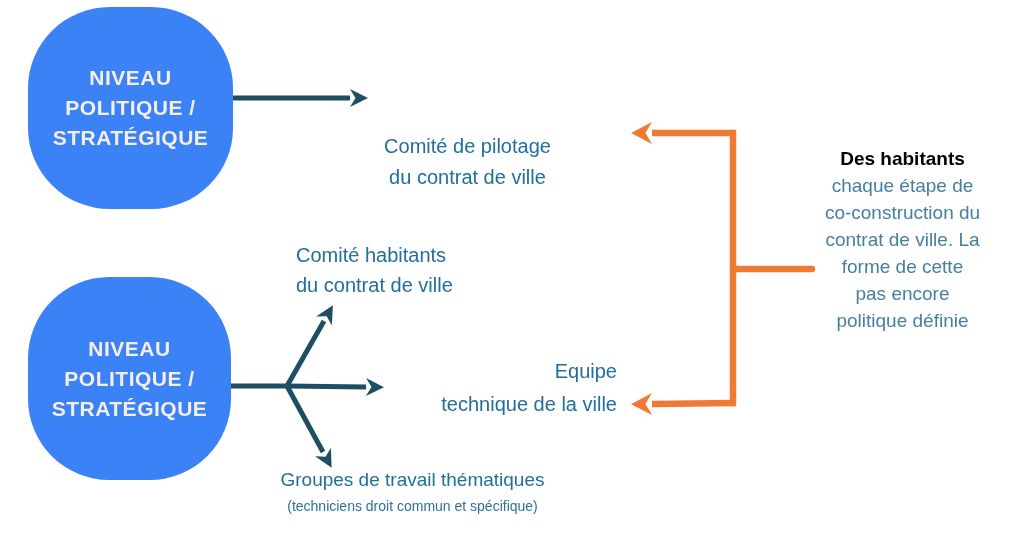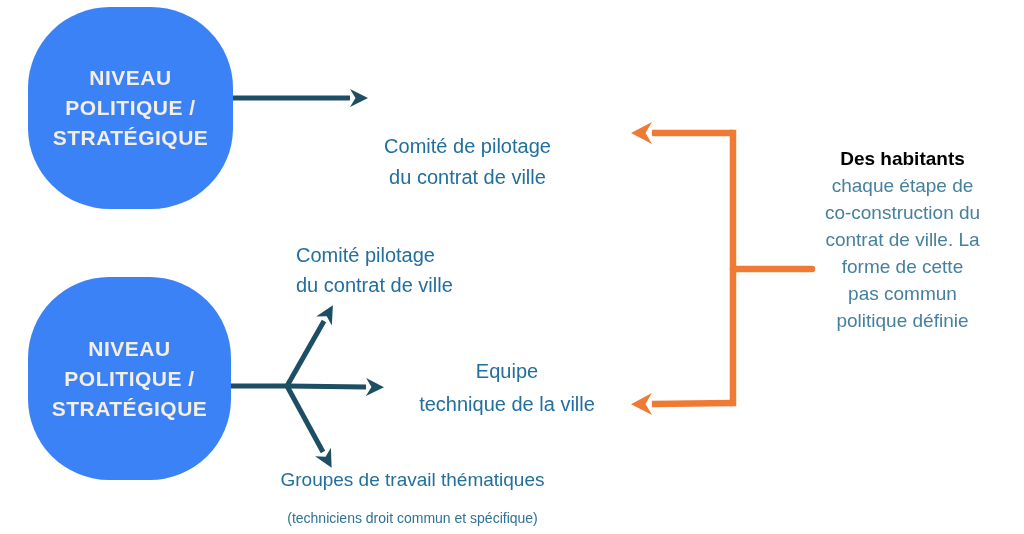--- a/index.html
+++ b/index.html
@@ -53,28 +53,28 @@
     left: 355px; top: 85px; width: 225px;
     text-align: center;
     margin-top: 46px;
   }
   .label-technique {
     left: 296px; top: 240px; width: 220px;
     text-align: left; line-height: 30px;
   }
   .label-equipe {
     left: 397px; top: 355px; width: 220px;
-    text-align: center; line-height: 33px;
+    text-align: right; line-height: 33px;
   }
   .label-groupes {
     left: 240px; top: 466px; width: 345px;
     text-align: center;
   }
   .groupes-title { font-size: 19px; line-height: 28px; }
-  .groupes-subtitle { font-size: 14px; line-height: 18px; margin-top: 15px; color: #2f7296; }
+  .groupes-subtitle { font-size: 14px; line-height: 18px; margin-top: 3px; color: #2f7296; }
 
   .annotation {
     position: absolute;
     z-index: 2;
     left: 800px; top: 145px; width: 205px;
     text-align: center;
     color: #46809e;
     font-size: 19px;
     line-height: 27px;
   }
@@ -121,37 +121,37 @@
     <div class="blob-line">POLITIQUE /</div>
     <div class="blob-line">STRATÉGIQUE</div>
   </div>
 
   <div class="label label-pilotage">
     <div>Comité de pilotage</div>
     <div>du contrat de ville</div>
   </div>
 
   <div class="label label-technique">
-    <div>Comité pilotage</div>
+    <div>Comité habitants</div>
     <div>du contrat de ville</div>
   </div>
 
   <div class="label label-equipe">
     <div>Equipe</div>
     <div>technique de la ville</div>
   </div>
 
   <div class="label label-groupes">
     <div class="groupes-title">Groupes de travail thématiques</div>
     <div class="groupes-subtitle">(techniciens droit commun et spécifique)</div>
   </div>
 
   <div class="annotation">
     <div class="highlight">Des habitants</div>
     <div>chaque étape de</div>
     <div>co-construction du</div>
     <div>contrat de ville. La</div>
     <div>forme de cette</div>
-    <div>pas commun</div>
+    <div>pas encore</div>
     <div>politique définie</div>
   </div>
 
 </div>
 
 </body></html>

